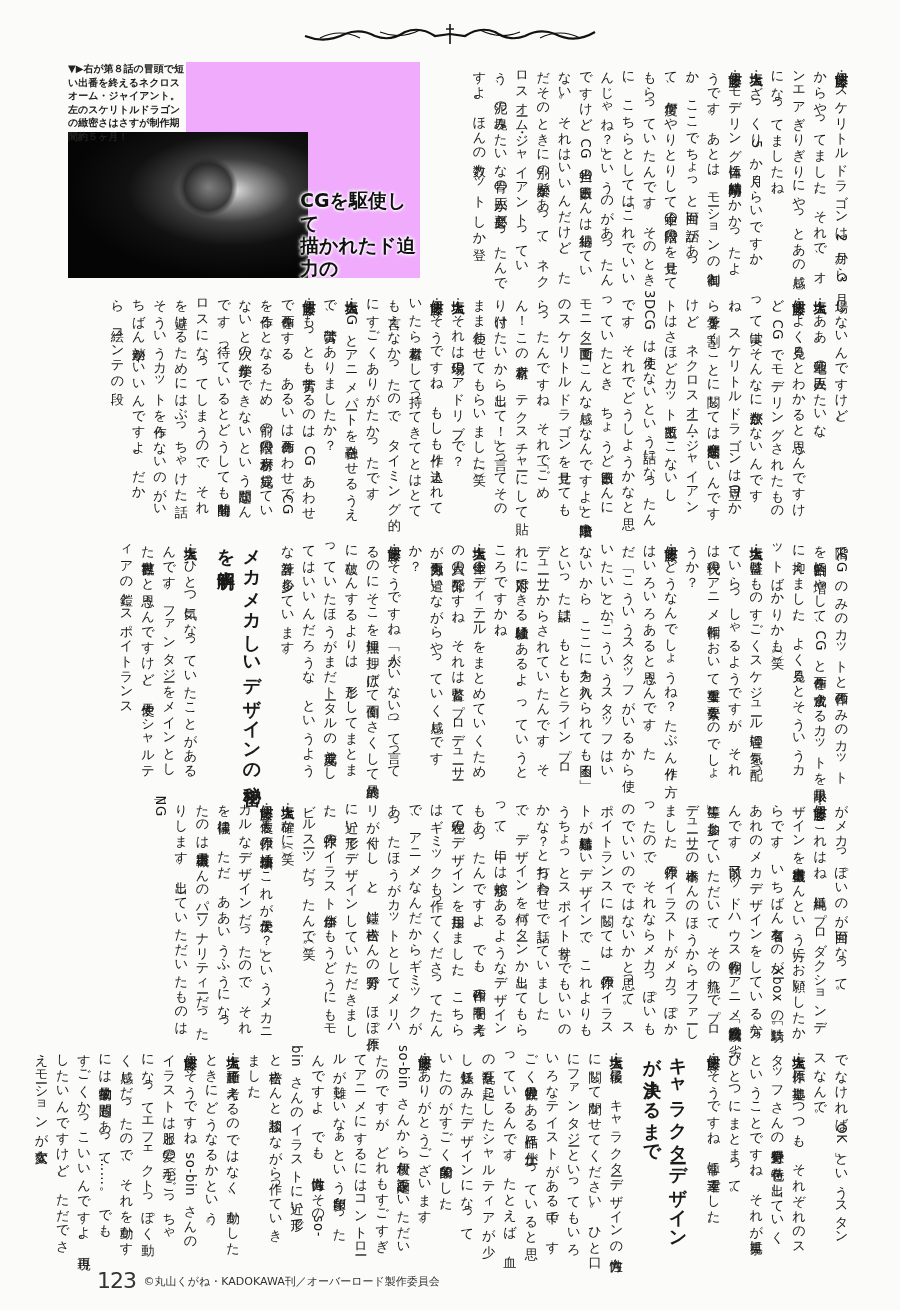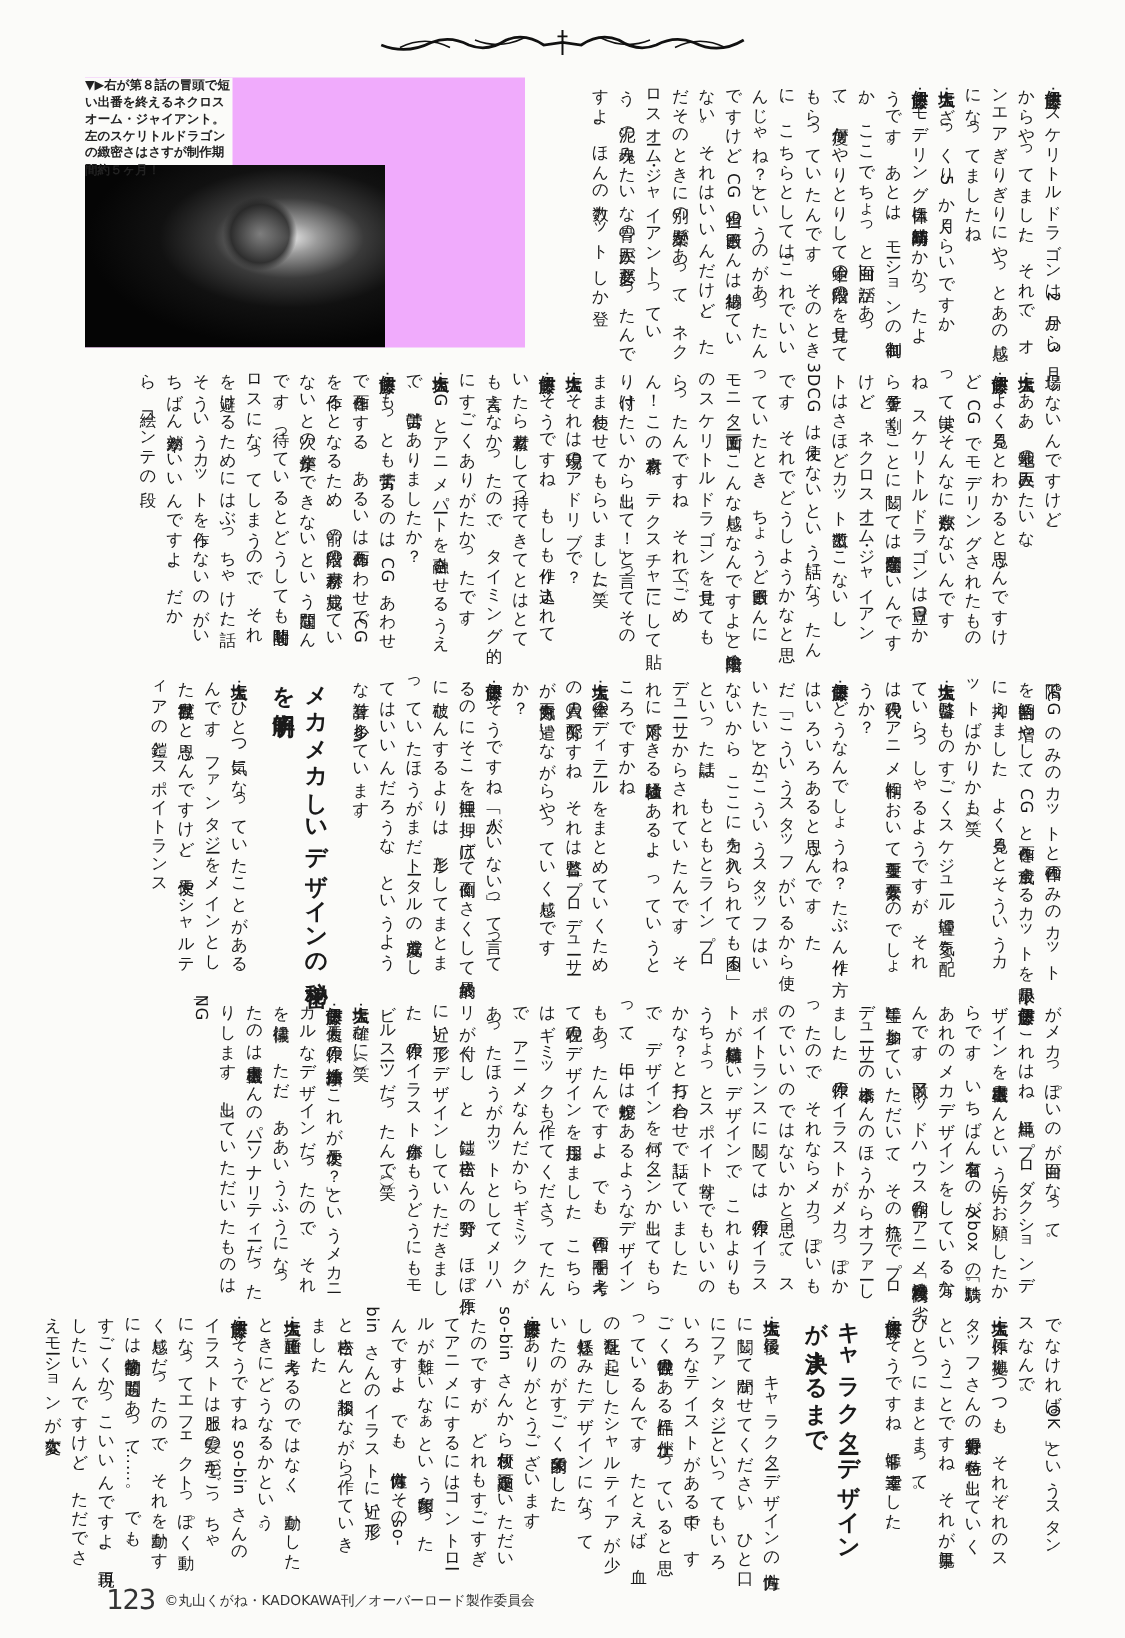--- a/index.html
+++ b/index.html
@@ -13,37 +13,42 @@
   .head { font-weight:bold; font-size:18px; line-height:26px; letter-spacing:1px; margin-left:12px !important; margin-right:12px !important; }
   .photo { position:absolute; left:68px; top:62px; width:352px; height:216px; background:#f0abfc; overflow:hidden; }
   .photo .caption-box { position:absolute; left:0; top:0; width:118px; height:70px; background:#fbfbf9; padding:0;
         font-size:10px; line-height:13.6px; font-weight:bold; color:#222; }
   .photo .monster { position:absolute; left:0; top:70px; width:240px; height:146px;
         background: radial-gradient(ellipse at 68% 40%, #e8e8e8 0%, #9a9a9a 10%, #3a3a3a 26%, #111 45%, #050505 70%); }
   .photo .monster2 { position:absolute; left:110px; top:95px; width:60px; height:60px;
         background: radial-gradient(circle, #777 0%, #222 55%, transparent 70%); opacity:.8;}
   .photo .headline { position:absolute; left:232px; top:127px; font-size:19px; line-height:22.5px; font-weight:bold;
         color:#111; text-shadow:0 0 3px #fff,0 0 3px #fff,0 0 3px #fff,0 0 5px #fff; }
-  .footer { position:absolute; left:85px; top:1268px; font-size:11px; color:#333; white-space:nowrap;text-align:right; }
+  .footer { position:absolute; left:97px; top:1268px; font-size:11px; color:#333; white-space:nowrap;text-align:right; }
   .footer .pg { font-size:22px; font-weight:normal; letter-spacing:-1px; margin-right:4px; vertical-align:-3px; }
 </style>
 </head>
 <body>
 
 <svg class="ornament" viewBox="0 0 300 24">
   <path d="M5 14 Q25 22 45 12 Q60 6 75 14 Q90 20 105 10 Q120 4 135 14 L150 12 L165 14 Q180 4 195 10 Q210 20 225 14 Q240 6 255 12 Q275 22 295 10" stroke="#111" stroke-width="2.2" fill="none"></path>
   <path d="M20 16 Q40 6 60 16 M80 10 Q100 18 120 8 M180 8 Q200 18 220 10 M240 16 Q260 6 280 16" stroke="#111" stroke-width="1.2" fill="none"></path>
   <line x1="150" y1="2" x2="150" y2="22" stroke="#111" stroke-width="1.6"></line>
   <line x1="146" y1="7" x2="154" y2="7" stroke="#111" stroke-width="1.4"></line>
 </svg>
 
 <div class="photo">
   <div class="monster"></div>
   <div class="monster2"></div>
   <div class="caption-box">▼▶右が第８話の冒頭で短い出番を終えるネクロスオーム・ジャイアント。左のスケリトルドラゴンの緻密さはさすが制作期間約５ヶ月！</div>
+  <div class="headline">
+    <div>CGを駆使して</div>
+    <div>描かれたド迫力の</div>
+
+  </div>
 </div>
 
 <div class="tier" id="tier1" style="left:428px; top:62px; width:424px; height:222px;"><p><span class="sp">伊藤</span><span>：スケリトルドラゴンは2月から3月からやってました。それで、オンエアぎりぎりにやっとあの感じになってましたね。</span></p><p><span class="sp">大塩</span><span>：ざっくり5か月くらいですか。</span></p><p><span class="sp">伊藤</span><span>：モデリング自体に結構時間がかかったようです。あとは、モーションの制御とか。ここでちょっと面白い話があって、何度かやりとりして途中の段階のを見せてもらっていたんです。そのときに、こちらとしては「これでいいんじゃね？」というのがあったんですけど、CG担当の籔田さんは納得していない。それはいいんだけど、ただそのときに別の懸案があって、ネクロスオーム・ジャイアントっていう、泥の塊みたいな骨の巨人が必要だったんですよ。ほんの数カット しか登</span></p></div>
 <div class="tier" id="tier2" style="left:68px; top:290px; width:784px; height:232px;"><p><span>場しないんですけど。</span></p><p><span class="sp">大塩</span><span>：ああ、墓地の巨人みたいな。</span></p><p><span class="sp">伊藤</span><span>：よく見るとわかると思うんですけど、CGでモデリングされたものって実はそんなに点数がないんですね。スケリトルドラゴンは目立つから予算を割くことに関しては全然問題ないんですけど、ネクロスオーム・ジャイアントはさほどカット数出てこないし、3DCGは使えないという話になったんです。それでどうしようかなと思っていたとき、ちょうど籔田さんにモニター画面で「こんな感じなんですよ」と途中段階のスケリトルドラゴンを見せてもらったんですね。それで「ごめん！ この素材さ、テクスチャーにして貼り付けたいから出して！」と言ってそのまま使わせてもらいました（笑）。</span></p><p><span class="sp">大塩</span><span>：それは現場のアドリブで？</span></p><p><span class="sp">伊藤</span><span>：そうですね。もしも作り込まれていたら素材として持ってきてとはとても言えなかったので、タイミング的にすごくありがたかったです。</span></p><p><span class="sp">大塩</span><span>：CGとアニメパートを融合させるうえで、苦労はありましたか？</span></p><p><span class="sp">伊藤</span><span>：もっとも苦労するのは、CGあわせで作画をする、あるいは作画あわせでCGを作るとなるため、前の段階の素材が完成していないと次の作業ができないという問題なんです。待っているとどうしても時間的なロスになってしまうので、それを避けるためにはぶっちゃけた話、そういうカットを作らないのがいちばん効率がいいんですよ。だから、絵コンテの段</span></p></div>
 <div class="tier" id="tier3" style="left:68px; top:536px; width:784px; height:246px;"><p><span>階でCGのみのカットと作画のみのカットを割合的に増やして、CGと作画を合成するカットを最小限に抑えました。よく見るとそういうカットばかりかも（笑）。</span></p><p><span class="sp">大塩</span><span>：監督はものすごくスケジュール管理に気を配っていらっしゃるようですが、それは現代のアニメ制作において重要な要素なのでしょうか？</span></p><p><span class="sp">伊藤</span><span>：どうなんでしょうね？ たぶん作り方はいろいろあると思うんです。ただ、「こういうスタッフがいるから使いたい」とか「こういうスタッフはいないから、ここに力を入れられても困る」といった話は、もともとラインプロデューサーからされていたんです。それに対応できる経験値はあるよ、っていうところですかね。</span></p><p><span class="sp">大塩</span><span>：全体のディテールをまとめていくための人員の配分ですね。それは監督とプロデューサーが両方気を遣いながらやっていく感じですか？</span></p><p><span class="sp">伊藤</span><span>：そうですね。「人がいない」って言ってるのにそこを無理に押し広げて面倒くさくして最終的に破たんするよりは、形としてまとまっていたほうがまだトータルの完成度としてはいいんだろうな、というような計算を多少しています。</span></p><p class="head">メカメカしいデザインの秘密を解明！</p><p><span class="sp">大塩</span><span>：ひとつ気になっていたことがあるんです。ファンタジーをメインとした世界観だと思うんですけど、天使やシャルティアの鎧とスポイトランス</span></p></div>
 <div class="tier" id="tier4" style="left:68px; top:795px; width:784px; height:240px;"><p><span>がメカっぽいのが面白いなって。</span></p><p><span class="sp">伊藤</span><span>：これはね、単純にプロダクションデザインを出雲重機さんという方にお願いしたからです。いちばん有名なのがXboxの「鉄騎」。あれのメカデザインをしている方なんです。以前マッドハウス制作のアニメ「魔法科高校の劣等生」に参加していただいて、その流れでプロデューサーの橋本さんのほうからオファーしました。原作のイラストがメカっぽかったので、それならメカっぽいものでいいのではないかと思って。スポイトランスに関しては、原作のイラストが結構難しいデザインで、これよりもうちょっとスポイト寄りでもいいのかな？と打ち合わせで話していました。で、デザインを何パターンか出してもらって、中には蛇腹があるようなデザインもあったんですよ。でも、作画の手間を考えて現在のデザインを採用しました。こちらはギミックも作ってくださってたんで、アニメなんだからギミックがあったほうがカットとしてメリハリが付くし、と。鎧は吉松さんの分野で、ほぼ原作に近い形でデザインしていただきました。原作のイラスト自体がもうどうにもモビルスーツだったんで（笑）。</span></p><p><span class="sp">大塩</span><span>：確かに（笑）。</span></p><p><span class="sp">伊藤</span><span>：天使も原作の挿絵自体が「これが天使か？」というメカニカルなデザインだったので、それを律儀に。ただ、ああいうふうになったのは出雲重機さんのパーソナリティーだったりします。出していただいたものは「NG</span></p></div>
 <div class="tier" id="tier5" style="left:68px; top:1045px; width:784px; height:205px;"><p><span>でなければOK」というスタンスなんで。</span></p><p><span class="sp">大塩</span><span>：原作に準拠しつつも、それぞれのスタッフさんの得意分野や特色を出していくということですね。それが見事にひとつにまとまって。</span></p><p><span class="sp">伊藤</span><span>：そうですね。非常に幸運でした。</span></p><p class="head">キャラクターデザインが決まるまで</p><p><span class="sp">大塩</span><span>：最後に、キャラクターデザインの方向性に関して聞かせてください。ひと口にファンタジーといってもいろいろなテイストがある中で、すごく世界観のある作品に仕上がっていると思っているんです。たとえば、血の狂乱を起こしたシャルティアが少し妖怪じみたデザインになっていたのがすごく印象的でした。</span></p><p><span class="sp">伊藤</span><span>：ありがとうございます。so-binさんから何枚か設定画をいただいたのですが、どれもすごすぎてアニメにするにはコントロールが難しいなぁという印象だったんですよ。でも、方向性はそのso-binさんのイラストに近い形で、と吉松さんと相談しながら作っていきました。</span></p><p><span class="sp">大塩</span><span>：静止画で考えるのではなく、動かしたときにどうなるかという。</span></p><p><span class="sp">伊藤</span><span>：そうですね、so-binさんのイラストは服と髪の毛がごっちゃになってエフェクトっぽく動く感じだったので、それを動かすには物量的な問題もあって……。でも、すごくかっこいいんですよ。再現したいんですけど、ただでさえモーションが大変な</span></p></div>
 
 <div class="footer">
   <span class="pg">123</span>

